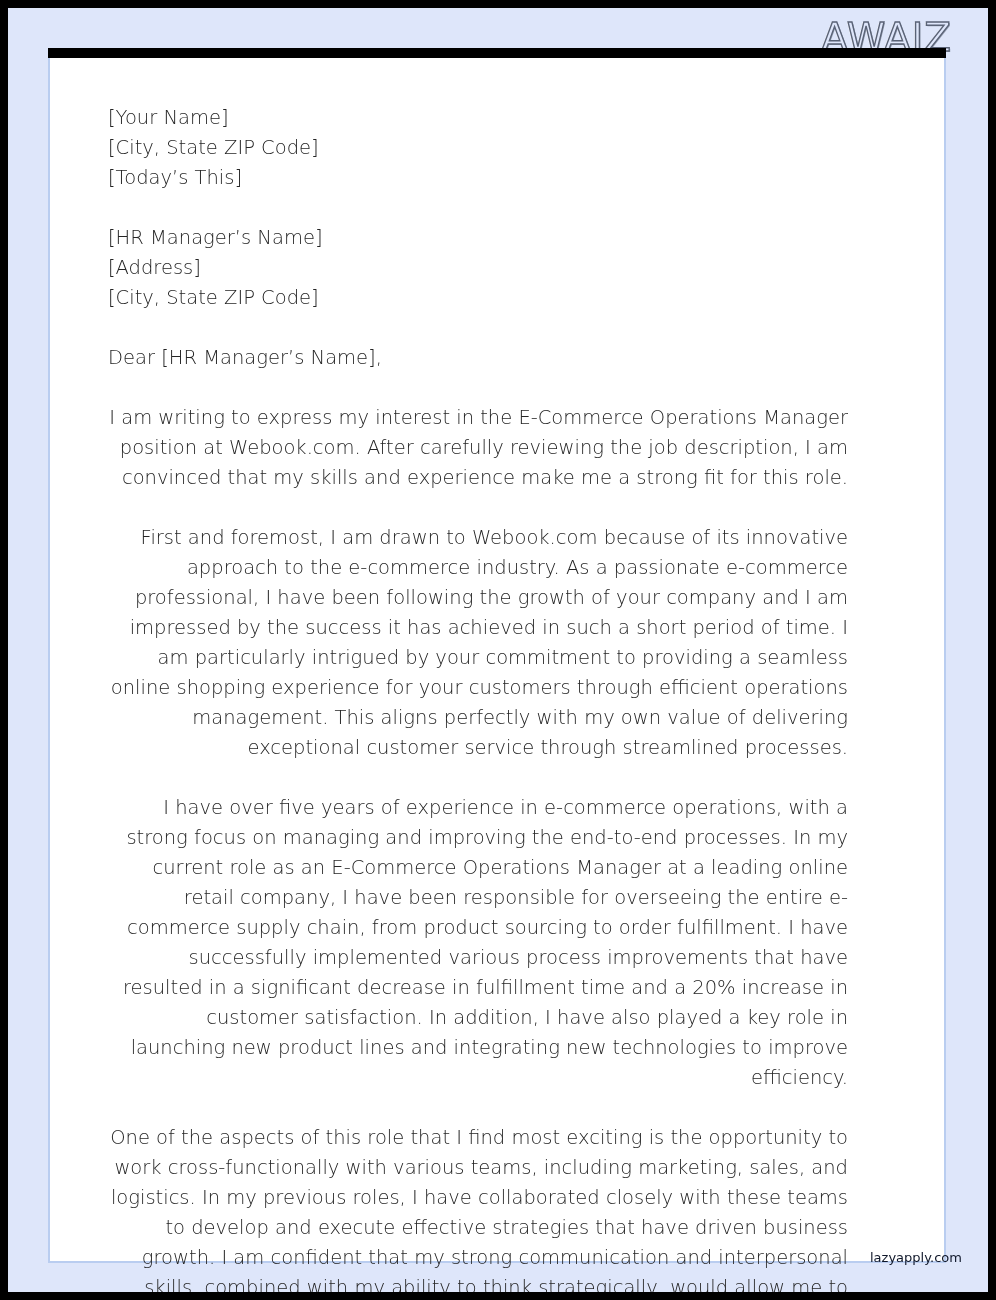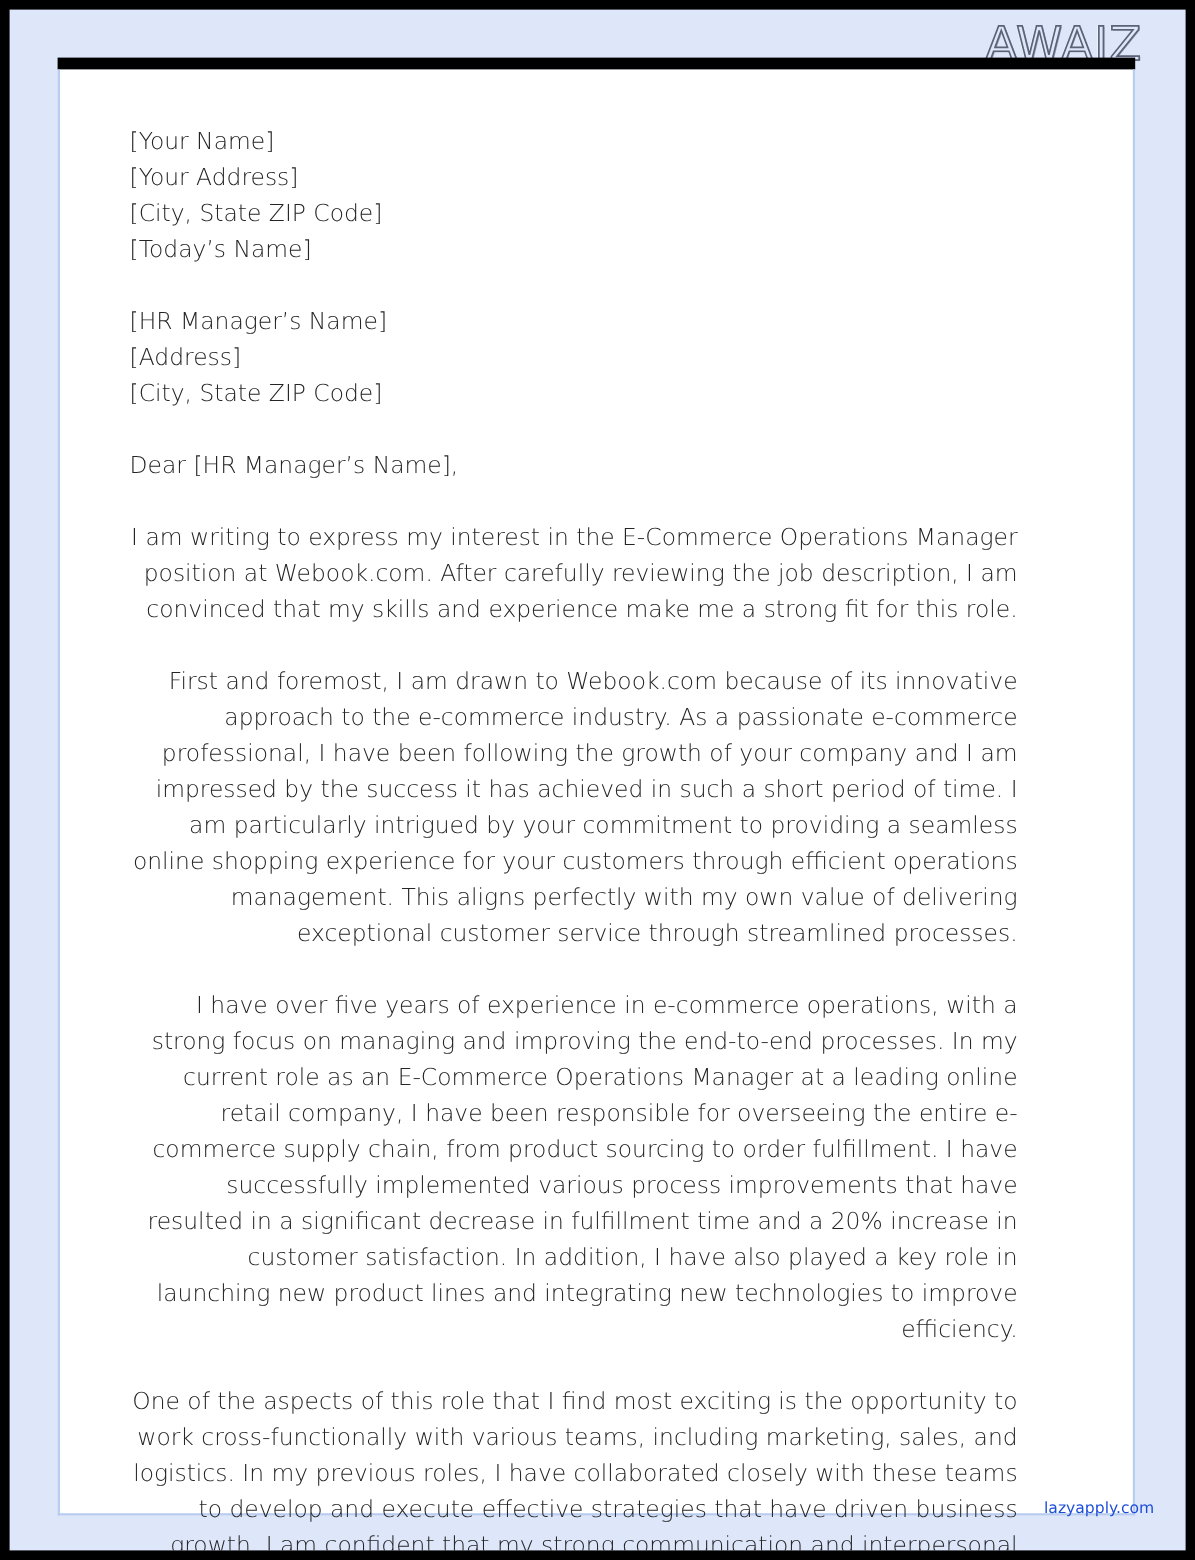--- a/index.html
+++ b/index.html
@@ -111,21 +111,21 @@
     text-align: right;
   }
 
   
   .watermark {
     position: absolute;
     left: 862px;
     top: 1243px;
     font-size: 13px;
     line-height: 1;
-    color: #1d4ed8;
+    color: #0f172a;
     font-family: "DejaVu Sans", "Liberation Sans", sans-serif;
     letter-spacing: 0px;
     user-select: none;
     white-space: nowrap;
   }
 </style>
 </head>
 <body>
 
 <div class="page-frame">
@@ -134,23 +134,22 @@
     <div class="brand">AWAIZ</div>
 
     <div class="top-rule"></div>
 
     <div class="sheet"></div>
 
     <div class="letter">
 
       <div class="addr-block">
         <span class="addr-line">[Your Name]</span>
-        <span class="addr-line">[Your Address]</span>
         <span class="addr-line">[City, State ZIP Code]</span>
-        <span class="addr-line">[Today’s Name]</span>
+        <span class="addr-line">[Today’s This]</span>
       </div>
 
       <div class="addr-block">
         <span class="addr-line">[HR Manager’s Name]</span>
         <span class="addr-line">[Address]</span>
         <span class="addr-line">[City, State ZIP Code]</span>
       </div>
 
       <p class="salutation">Dear [HR Manager’s Name],</p>
 

